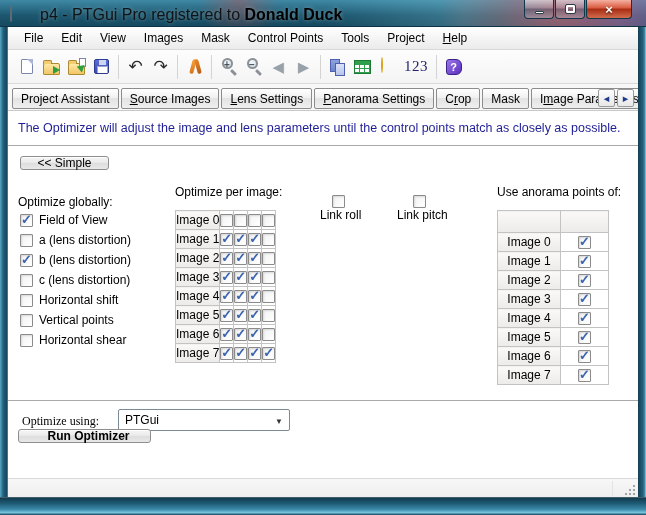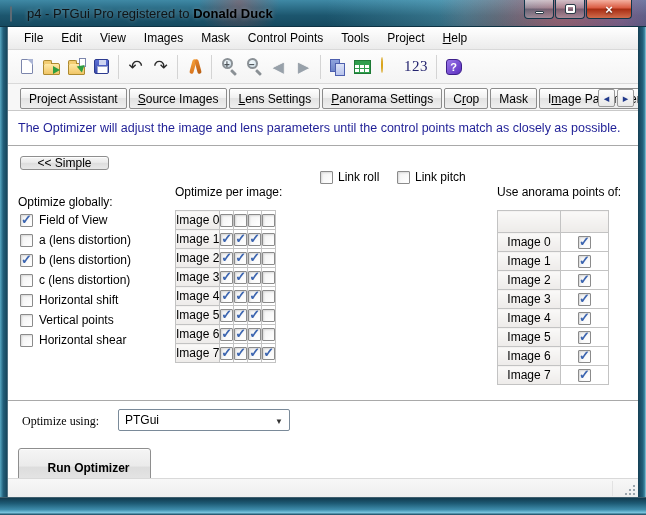--- a/index.html
+++ b/index.html
@@ -27,21 +27,21 @@
   .frame-right { right:0; background:linear-gradient(270deg,#58a7c2,#22607b 40%,#153f54); }
   .frame-bottom {
     position:absolute; left:0; top:497px; width:646px; height:18px;
     background:linear-gradient(#0f3447, #1d5a74 35%, #3e8cab 70%, #77c3dd 86%, #16455c);
     box-shadow:inset 0 1px 0 rgba(255,255,255,.2);
   }
 
   .app-icon { position:absolute; left:10px; top:7px; width:15px; height:13px; }
   .app-icon .scr { width:13px; height:9px; border:1px solid #5d6a74; background:linear-gradient(135deg,#e8f1f8,#9fb4c6); border-radius:1px; }
   .app-icon .base { width:7px; height:2px; background:#72808a; margin:1px auto 0; }
-  .title-text { position:absolute; left:27px; top:6px; font-size:13px; color:#101416; text-shadow:0 0 4px rgba(255,255,255,.35); white-space:nowrap; }
+  .title-text { position:absolute; left:40px; top:6px; font-size:16px; color:#101416; text-shadow:0 0 4px rgba(255,255,255,.35); white-space:nowrap; }
   .title-text b { color:#000; }
 
   .winbtns { position:absolute; right:14px; top:0; display:flex; }
   .wbtn {
     height:19px; border:1px solid #10364a; border-top:none; border-radius:0 0 4px 4px;
     background:linear-gradient(rgba(255,255,255,.55), rgba(255,255,255,.15) 45%, rgba(30,60,80,.25) 50%, rgba(255,255,255,.25));
     display:flex; align-items:center; justify-content:center; margin-left:1px;
     color:#fff; font-weight:bold; text-shadow:0 1px 2px rgba(0,0,0,.6); cursor:default;
   }
   .wbtn.min, .wbtn.max { width:30px; }
@@ -99,21 +99,21 @@
       repeating-linear-gradient(to bottom, transparent 0 3px, #2f9e4d 3px 4px),
       linear-gradient(#fff,#fff);
   }
   .i-bulb { width:14px; height:18px; }
   .i-bulb .b { width:12px; height:12px; border-radius:50%; background:radial-gradient(circle at 35% 30%,#fffbe0,#ffd84d 60%,#f0b818); border:1px solid #d9a41c; margin:0 auto; }
   .i-bulb .base { width:6px; height:3px; background:#b9bec4; margin:0 auto; border-radius:0 0 2px 2px; }
   .i-123 { font-family:"Liberation Serif", serif; font-size:15px; color:#23236e; letter-spacing:0.5px; }
   .i-help { width:16px; height:16px; background:linear-gradient(135deg,#9a76e8,#5b2fc0); border:1px solid #3d1f8a; border-radius:3px 6px 6px 3px; color:#fff; font-weight:bold; font-size:11px; display:flex; align-items:center; justify-content:center; }
 
   
-  .tabbar { position:absolute; left:0; top:57px; width:630px; height:27px; padding:4px 0 0 12px; display:flex; gap:2px; border-bottom:1px solid #c9c9c9; background:#f7f7f7; }
+  .tabbar { position:absolute; left:0; top:57px; width:630px; height:27px; padding:4px 0 0 4px; display:flex; gap:2px; border-bottom:1px solid #c9c9c9; background:#f7f7f7; }
   .tab {
     height:21px; padding:0 8px; display:flex; align-items:center; white-space:nowrap;
     border:1px solid #8c8c8c; border-radius:2px;
     background:linear-gradient(#ffffff,#f1f1f1 45%,#e3e3e3 50%,#efefef);
     box-shadow:0 1px 0 rgba(255,255,255,.7) inset; cursor:default;
   }
   .tab-arrows { position:absolute; right:4px; top:5px; display:flex; gap:2px; }
   .tarr { width:17px; height:18px; border:1px solid #9a9a9a; border-radius:2px;
     background:linear-gradient(#fdfdfd,#e8e8e8); display:flex; align-items:center; justify-content:center;
     color:#223a8c; font-size:11px; }
@@ -124,34 +124,34 @@
   .sep1 { top:118px; }
   .sep2 { top:373px; }
 
   .btn {
     position:absolute; border:1px solid #8e8e8e; border-radius:3px;
     background:linear-gradient(#f5f5f5,#ebebeb 45%,#dddddd 50%,#e8e8e8);
     box-shadow:0 1px 0 rgba(255,255,255,.8) inset;
     display:flex; align-items:center; justify-content:center; cursor:default;
   }
   .simple-btn { left:12px; top:129px; width:89px; height:14px; }
-  .run-btn { left:10px; top:421px; width:133px; height:39px; font-weight:bold;padding-left:8px; }
+  .run-btn { left:10px; top:402px; width:133px; height:14px; font-weight:bold;padding-left:8px; }
 
   .slabel { position:absolute; white-space:nowrap; }
 
   
   .cb { position:relative; display:inline-block; width:13px; height:13px; border:1px solid #8b8b8b; border-radius:1px;
         background:linear-gradient(135deg,#f2f2f2,#ffffff); box-shadow:inset 1px 1px 2px rgba(0,0,0,.12); vertical-align:middle; }
   .cb.checked::after { content:"\2713"; position:absolute; left:0px; top:-3px; color:#3c65b0; font-size:13px; font-weight:bold; }
 
   .global-list { position:absolute; left:12px; top:183px; }
   .opt { height:20px; display:flex; align-items:center; white-space:nowrap; }
   .opt .cb { margin-right:6px; }
 
-  .linkcb { position:absolute; top:143px; display:flex; align-items:center; white-space:nowrap; }
+  .linkcb { position:absolute; top:168px; display:flex; align-items:center; white-space:nowrap;flex-direction:column; }
   .linkcb .cb { margin-right:5px; }
   .link-roll { left:312px; }
   .link-pitch { left:389px; }
 
   
   table.grid { border-collapse:collapse; position:absolute; }
   table.grid td { border:1px solid #c3c3c3; text-align:center; vertical-align:middle; font-size:12px; padding:0; }
   table.grid tr { height:19px; }
   table.grid tr.hdr { height:22px; }
   td.shade { background:linear-gradient(#faf9f8,#edebe9); }

